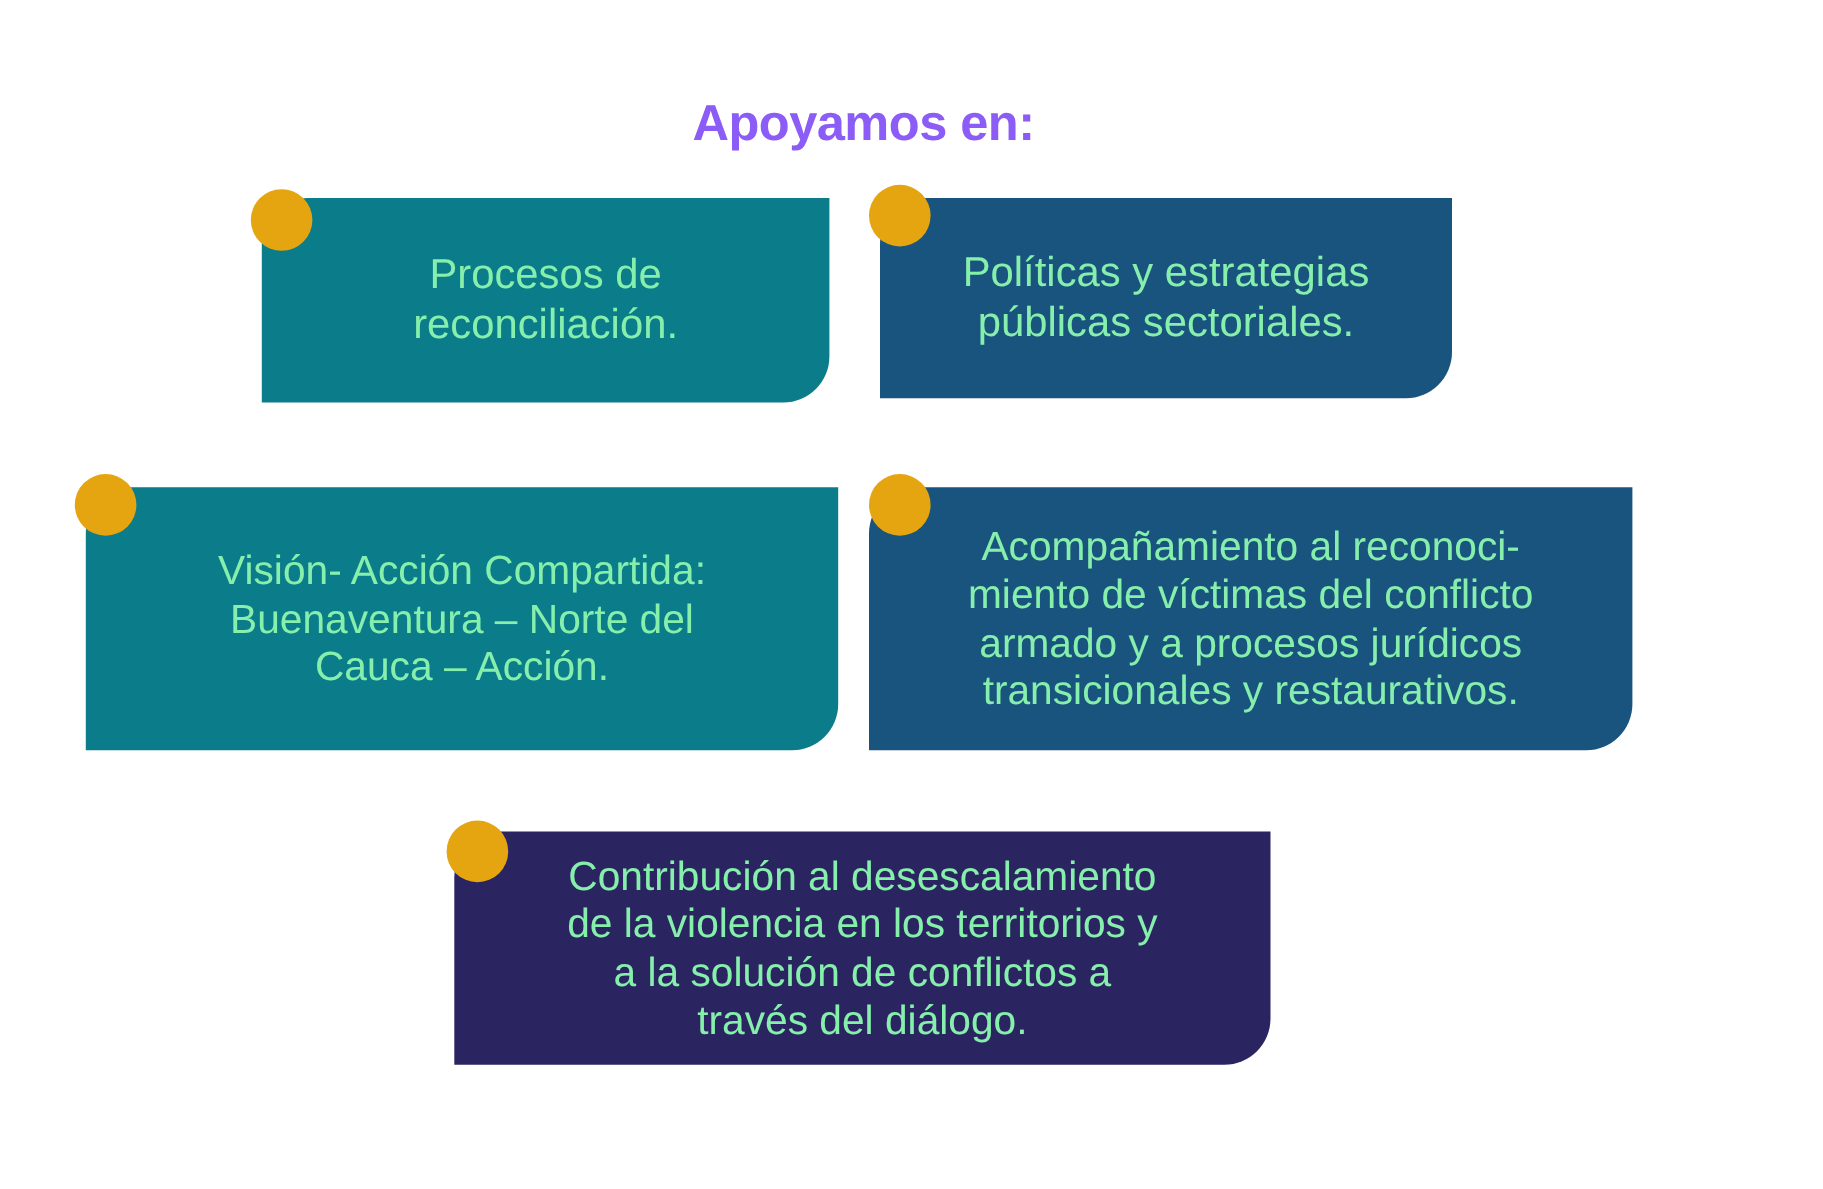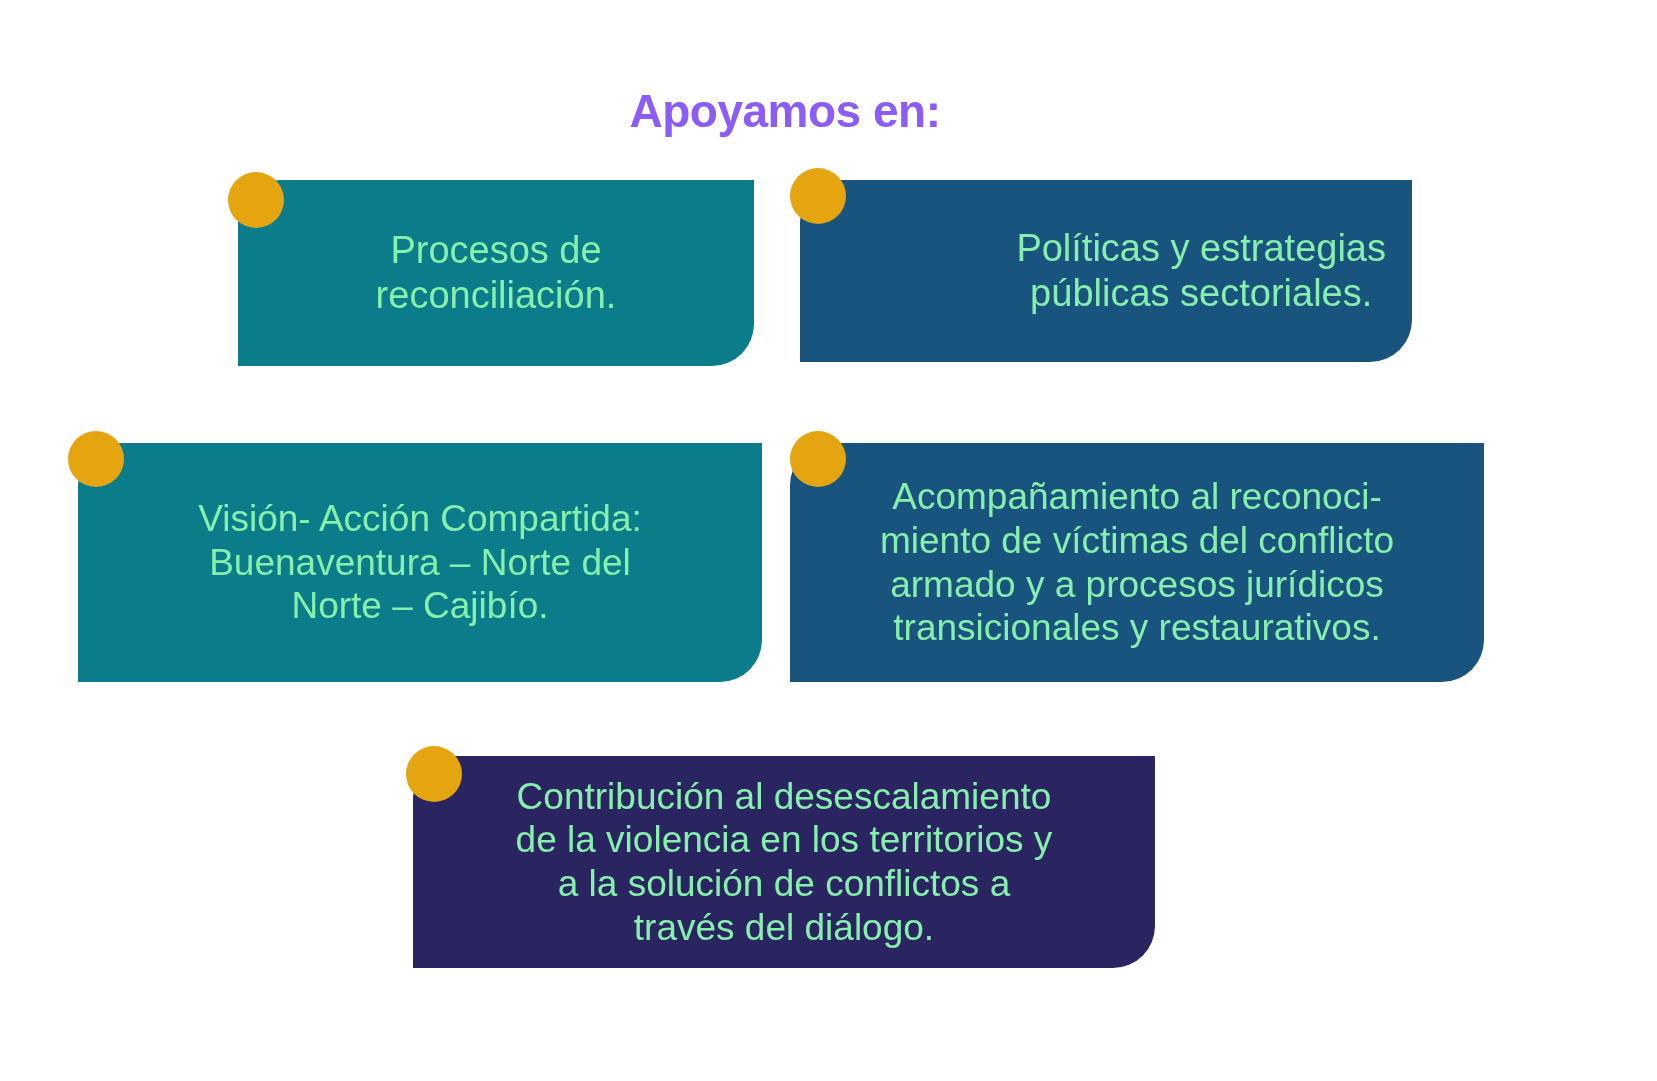--- a/index.html
+++ b/index.html
@@ -66,21 +66,21 @@
     height: 56px;
     border-radius: 50%;
     background: #E5A511;
     z-index: 5;
   }
 
   
   #card-1 { left: 238px; top: 180px;  width: 516px; height: 186px; background: #0A7C8A; }
   #dot-1  { left: 228px; top: 172px; }
 
-  #card-2 { left: 800px; top: 180px;  width: 612px; height: 182px; background: #19547E; justify-content: flex-end; }
+  #card-2 { left: 800px; top: 180px;  width: 520px; height: 182px; background: #19547E; }
   #dot-2  { left: 790px; top: 168px; }
 
   #card-3 { left: 78px;  top: 443px;  width: 684px; height: 239px; background: #0A7C8A; }
   #dot-3  { left: 68px;  top: 431px; }
 
   #card-4 { left: 790px; top: 443px;  width: 694px; height: 239px; background: #19547E; }
   #dot-4  { left: 790px; top: 431px; }
 
   #card-5 { left: 413px; top: 756px;  width: 742px; height: 212px; background: #2A2560; }
   #dot-5  { left: 406px; top: 746px; }
@@ -108,21 +108,21 @@
   <div class="dot" id="dot-2" style="background: rgb(229, 165, 17);"></div>
   <div class="card" id="card-2" style="background: rgb(25, 84, 126);">
     <div class="card-text">Políticas y estrategias
 públicas sectoriales.</div>
   </div>
 
   <div class="dot" id="dot-3" style="background: rgb(229, 165, 17);"></div>
   <div class="card" id="card-3" style="background: rgb(10, 124, 138);">
     <div class="card-text">Visión- Acción Compartida:
 Buenaventura – Norte del
-Norte – Cajibío.</div>
+Cauca – Acción.</div>
   </div>
 
   <div class="dot" id="dot-4" style="background: rgb(229, 165, 17);"></div>
   <div class="card" id="card-4" style="background: rgb(25, 84, 126);">
     <div class="card-text">Acompañamiento al reconoci-
 miento de víctimas del conflicto
 armado y a procesos jurídicos
 transicionales y restaurativos.</div>
   </div>
 

